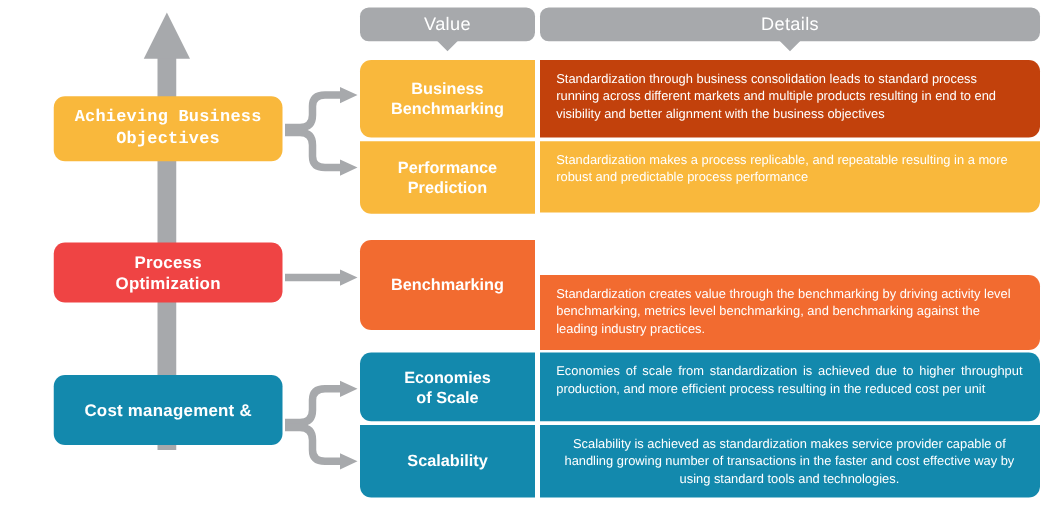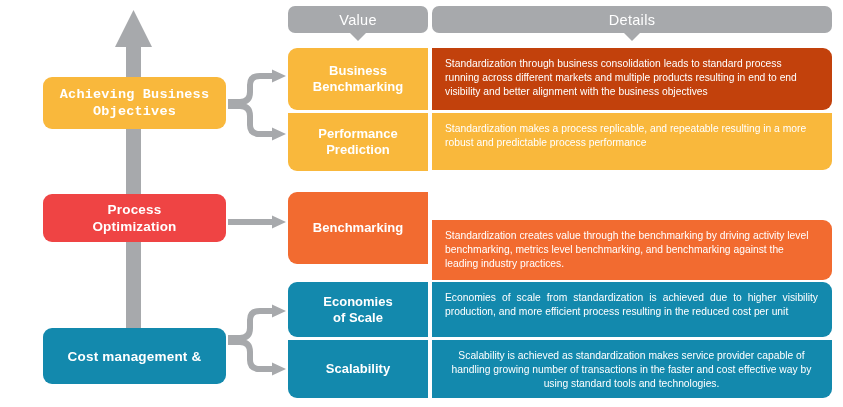--- a/index.html
+++ b/index.html
@@ -106,21 +106,21 @@
     </div>
   </div>
 
   <div class="pillar" style="top:194px;height:48px;background:#ef4444;">
     <div>
       <span>Process</span>
       <span>Optimization</span>
     </div>
   </div>
 
-  <div class="pillar" style="top:328px;height:56px;background:#1389AD;">
+  <div class="pillar" style="top:300px;height:56px;background:#1389AD;">
     <div>
       <span>Cost management &amp;</span>
     </div>
   </div>
 
   <div class="valuecell r-tl r-bl" style="top:48px;height:62px;background:#F9B83C;">
     <div>
       <span>Business</span><br>
       <span>Benchmarking</span>
     </div>
@@ -158,20 +158,20 @@
 
   <div class="detailcell r-br" style="top:113px;height:57px;background:#F9B83C;">
     <span>Standardization makes a process replicable, and repeatable resulting in a more robust and predictable process performance</span>
   </div>
 
   <div class="detailcell r-tr r-br" style="top:192px;height:60px;background:#F26B30;margin-top:28px;">
     <span>Standardization creates value through the benchmarking by driving activity level benchmarking, metrics level benchmarking, and benchmarking against the leading industry practices.</span>
   </div>
 
   <div class="detailcell just r-tr r-br" style="top:282px;height:55px;background:#1389AD;">
-    <span>Economies of scale from standardization is achieved due to higher visibility production, and more efficient process resulting in the reduced cost per unit</span>
+    <span>Economies of scale from standardization is achieved due to higher throughput production, and more efficient process resulting in the reduced cost per unit</span>
   </div>
 
   <div class="detailcell r-br" style="top:340px;height:58px;background:#1389AD;text-align:center;">
     <span>Scalability is achieved as standardization makes service provider capable of handling growing number of transactions in the faster and cost effective way by using standard tools and technologies.</span>
   </div>
 
 </div>
 
 </body></html>

